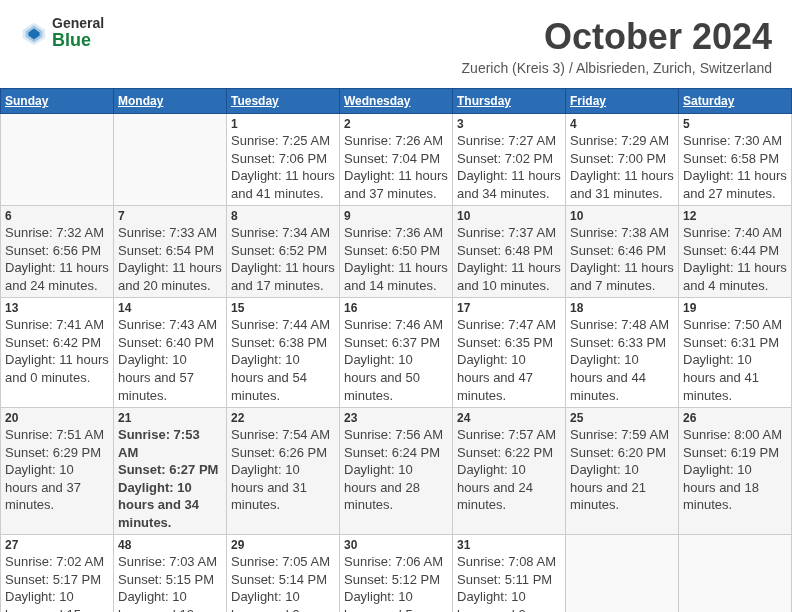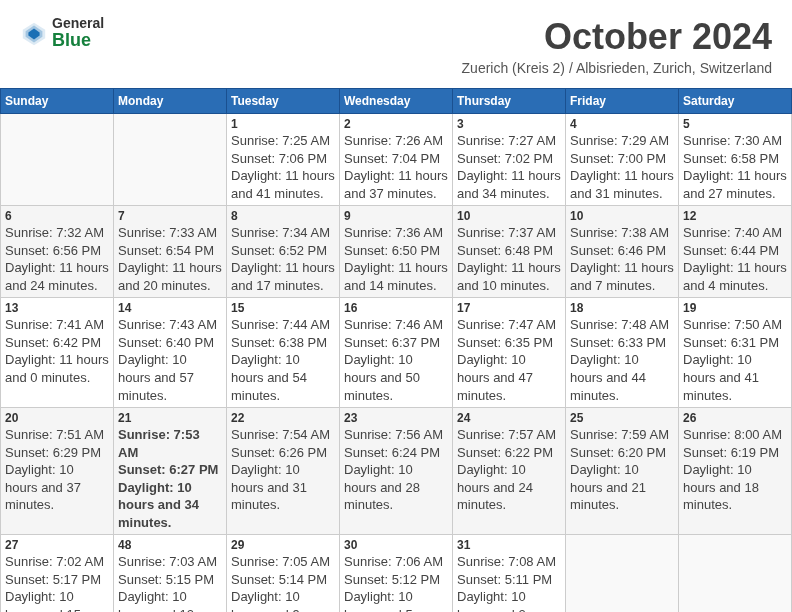--- a/index.html
+++ b/index.html
@@ -59,20 +59,21 @@
       margin-top: 8px;
     }
     .calendar th {
       background: #2a6db5;
       color: #fff;
       font-size: 12px;
       font-weight: bold;
       padding: 5px 4px;
       text-align: left;
       border: 1px solid #1a5090;
+      text-decoration: underline;
     }
     .calendar td {
       border: 1px solid #ccc;
       vertical-align: top;
       padding: 3px 4px;
       width: 113px;
       height: 80px;
       font-size: 10px;
       color: #333;
       background: #fff;
@@ -109,21 +110,21 @@
       <polygon points="20,8 32,16 32,24 20,32 8,24 8,16" fill="#1a6fb5" opacity="0.3"></polygon>
       <polygon points="20,12 28,18 28,22 20,28 12,22 12,18" fill="#1a6fb5"></polygon>
     </svg>
     <div class="logo-text">
       <span class="logo-general">General</span>
       <span class="logo-blue">Blue</span>
     </div>
   </div>
   <div class="title-block">
     <div class="month-title">October 2024</div>
-    <div class="subtitle">Zuerich (Kreis 2) / Albisrieden, Zurich, Switzerland</div>
+    <div class="subtitle">Zuerich (Kreis 3) / Albisrieden, Zurich, Switzerland</div>
   </div>
 </div>
 
 <table class="calendar">
   <thead>
     <tr>
     <th>Sunday</th>
         <th>Monday</th>
         <th>Tuesday</th>
         <th>Wednesday</th>

